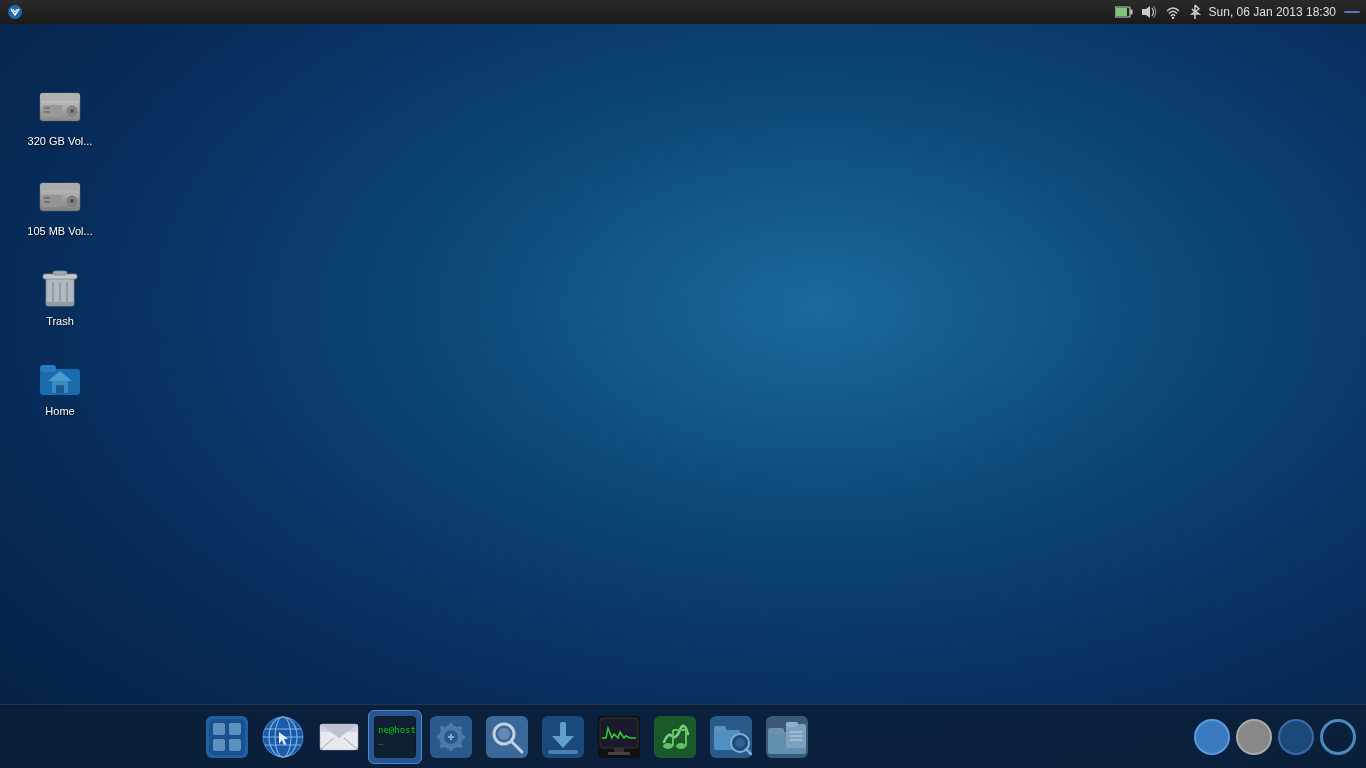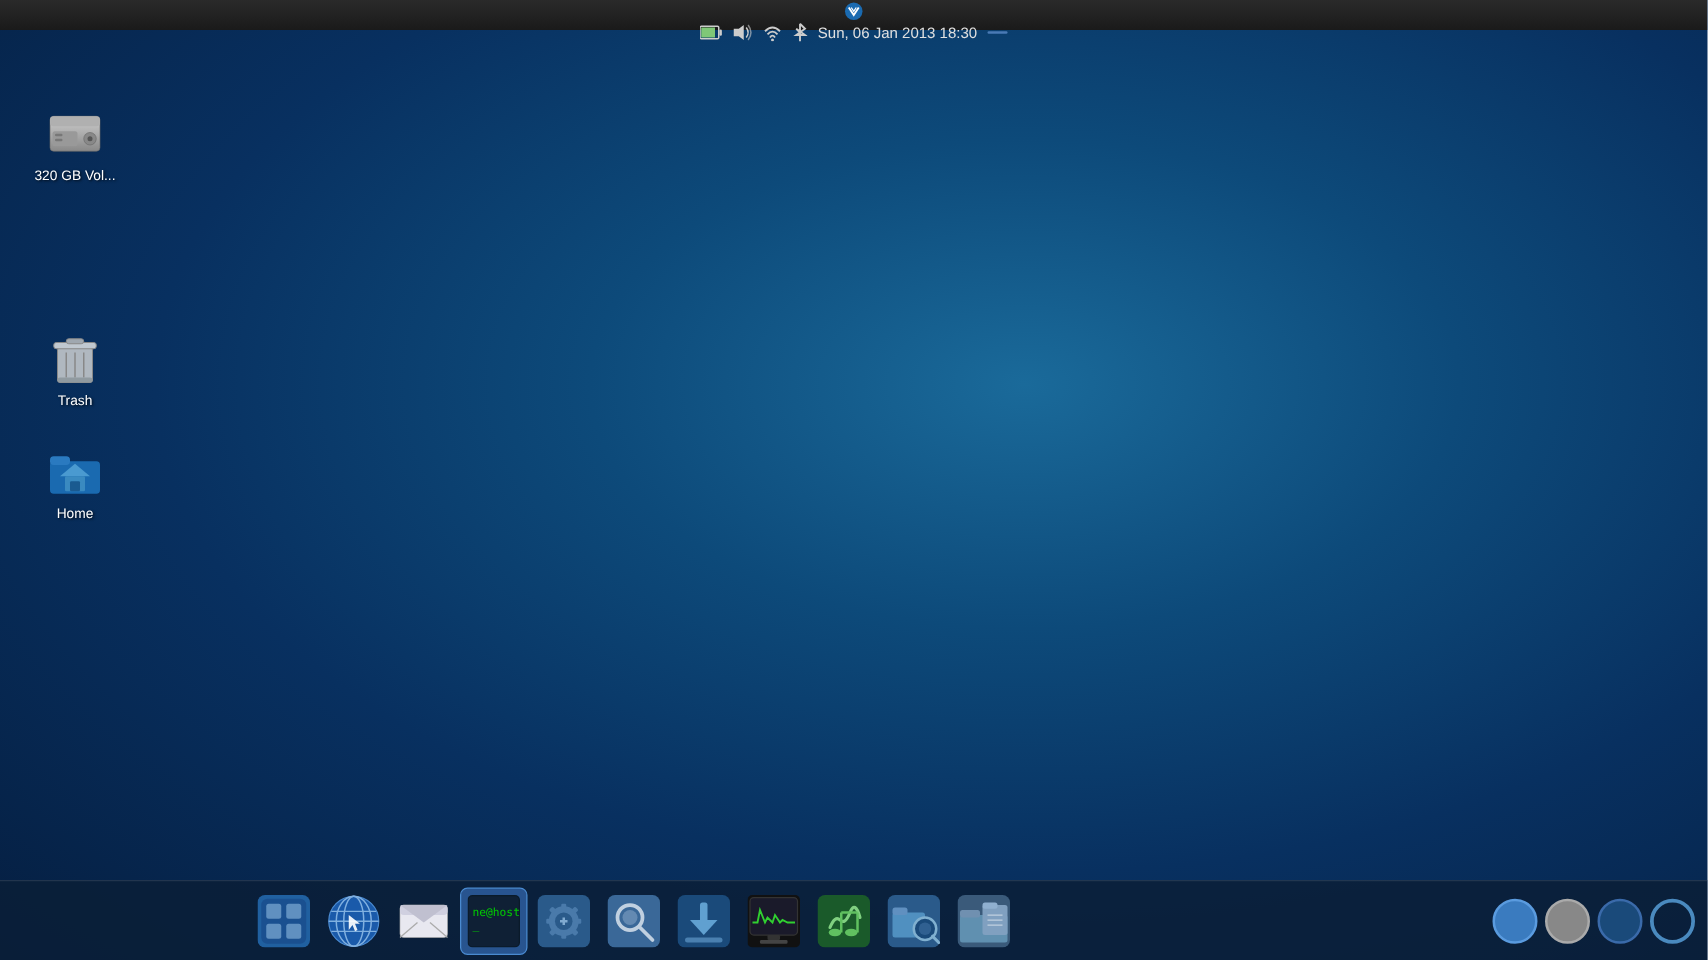--- a/index.html
+++ b/index.html
@@ -17,21 +17,20 @@
     #menubar {
       position: absolute;
       top: 0; left: 0; right: 0;
       height: 24px;
       background: linear-gradient(to bottom, #2a2a2a 0%, #1a1a1a 100%);
       display: flex;
       align-items: center;
       justify-content: space-between;
       padding: 0 6px;
       z-index: 100;
-      flex-direction: column;
     }
 
     #menubar-left {
       display: flex;
       align-items: center;
       gap: 4px;
     }
 
     .menu-logo {
       width: 18px;
@@ -278,20 +277,40 @@
         <rect x="4" y="18" width="20" height="12" rx="2" fill="#999"></rect>
         <circle cx="34" cy="24" r="5" fill="#888" stroke="#666" stroke-width="0.5"></circle>
         <circle cx="34" cy="24" r="2" fill="#555"></circle>
         <rect x="6" y="20" width="6" height="2" rx="1" fill="#777"></rect>
         <rect x="6" y="24" width="6" height="2" rx="1" fill="#777"></rect>
       </svg>
     </div>
     <div class="icon-label">320 GB Vol...</div>
   </div>
 
+  <div class="desktop-icon" style="top:145px; left:15px;">
+    <div class="icon-image">
+      <svg class="hdd-icon" viewBox="0 0 44 40">
+        <defs>
+          <linearGradient id="hddGrad2" x1="0%" y1="0%" x2="0%" y2="100%">
+            <stop offset="0%" style="stop-color:#c8c8c8"></stop>
+            <stop offset="100%" style="stop-color:#808080"></stop>
+          </linearGradient>
+        </defs>
+        <rect x="2" y="6" width="40" height="28" rx="3" fill="url(#hddGrad2)" stroke="#666" stroke-width="0.5"></rect>
+        <rect x="2" y="6" width="40" height="8" rx="3" fill="#acacac"></rect>
+        <rect x="4" y="18" width="20" height="12" rx="2" fill="#949494"></rect>
+        <circle cx="34" cy="24" r="5" fill="#848484" stroke="#606060" stroke-width="0.5"></circle>
+        <circle cx="34" cy="24" r="2" fill="#505050"></circle>
+        <rect x="6" y="20" width="6" height="2" rx="1" fill="#727272"></rect>
+        <rect x="6" y="24" width="6" height="2" rx="1" fill="#727272"></rect>
+      </svg>
+    </div>
+    <div class="icon-label">105 MB Vol...</div>
+  </div>
 
   <div class="desktop-icon" style="top:235px; left:15px;">
     <div class="icon-image">
       <svg class="trash-icon-img" viewBox="0 0 40 46">
 
         <rect x="6" y="14" width="28" height="28" rx="2" fill="#b0b8c0" stroke="#888" stroke-width="0.8"></rect>
 
         <rect x="3" y="10" width="34" height="5" rx="2" fill="#c0c8d0" stroke="#888" stroke-width="0.8"></rect>
 
         <rect x="13" y="7" width="14" height="4" rx="2" fill="#a0a8b0" stroke="#888" stroke-width="0.8"></rect>

